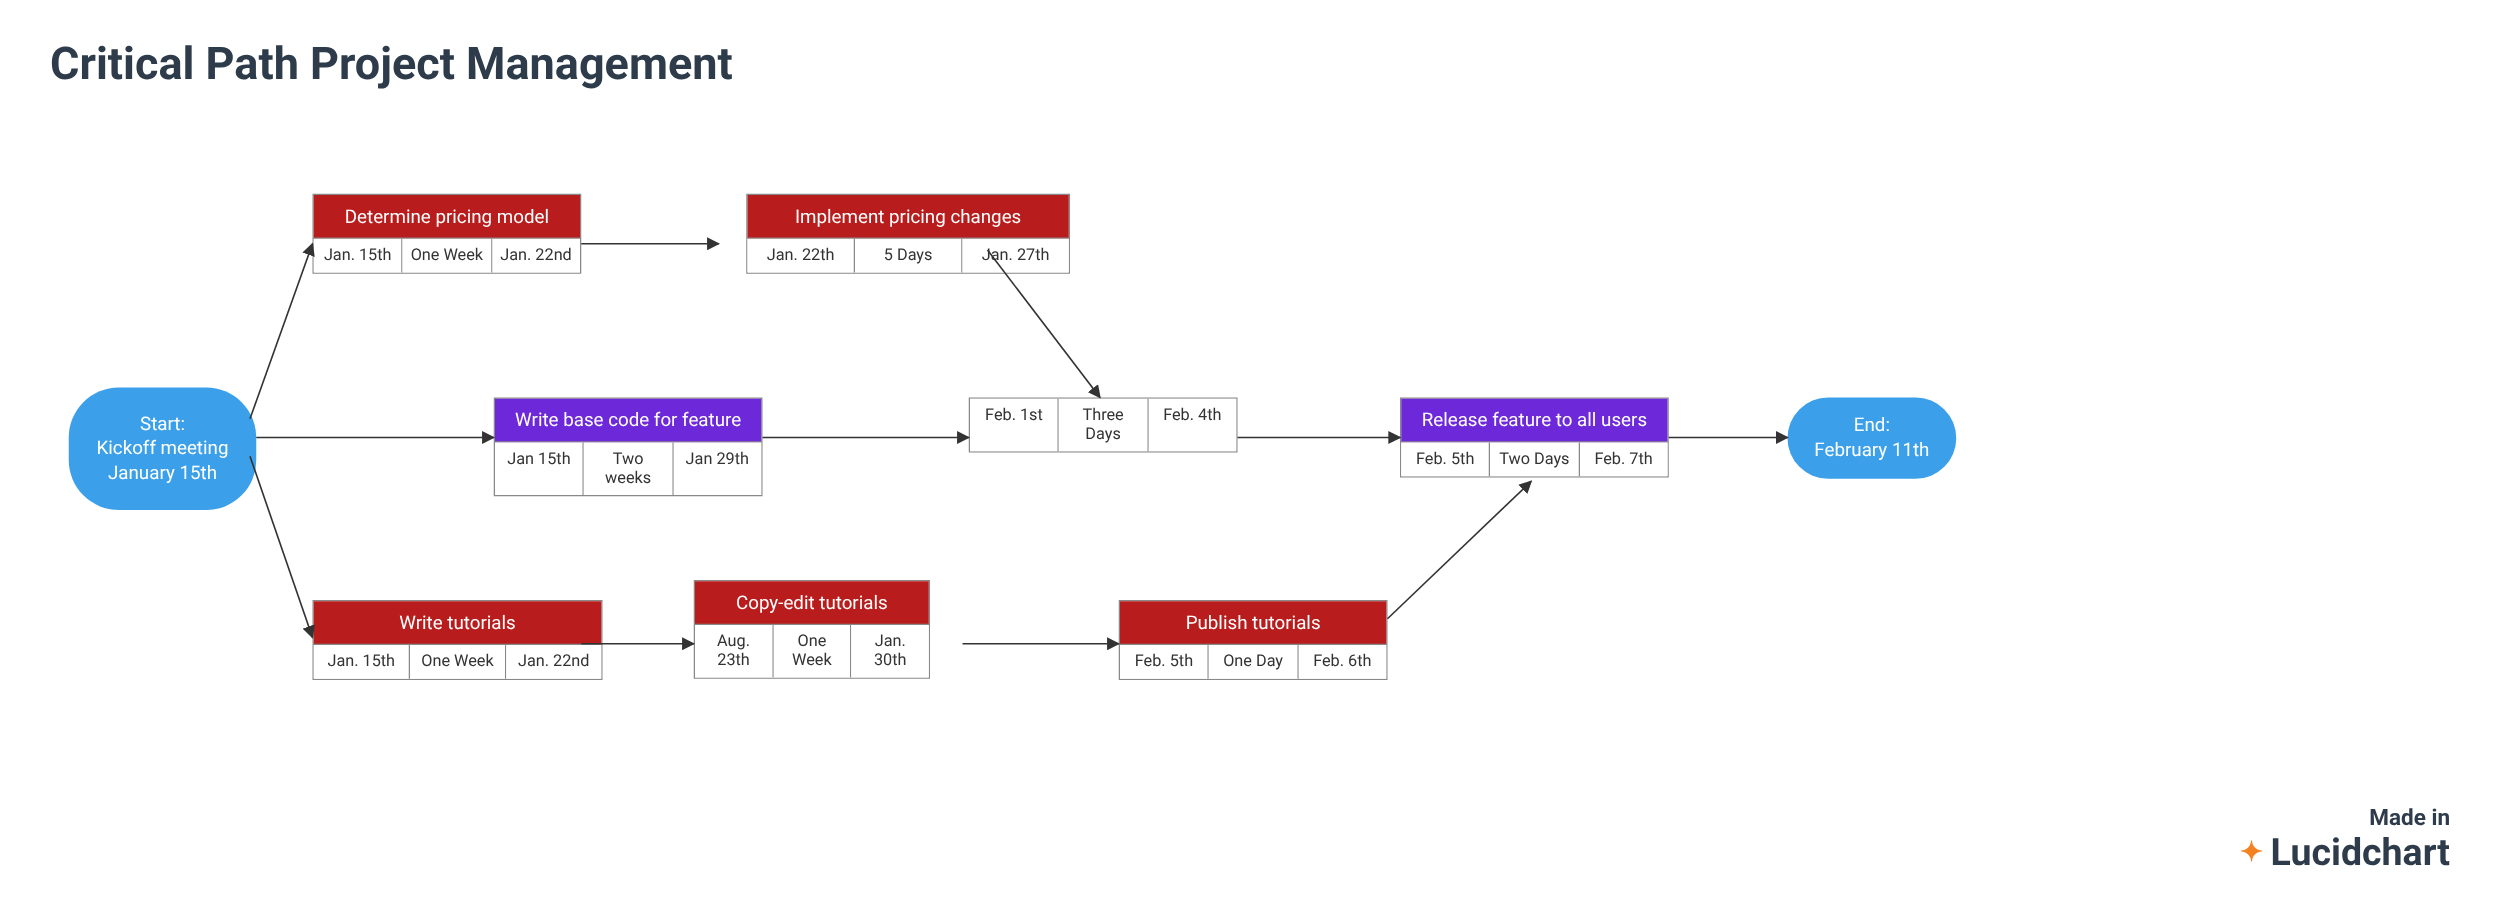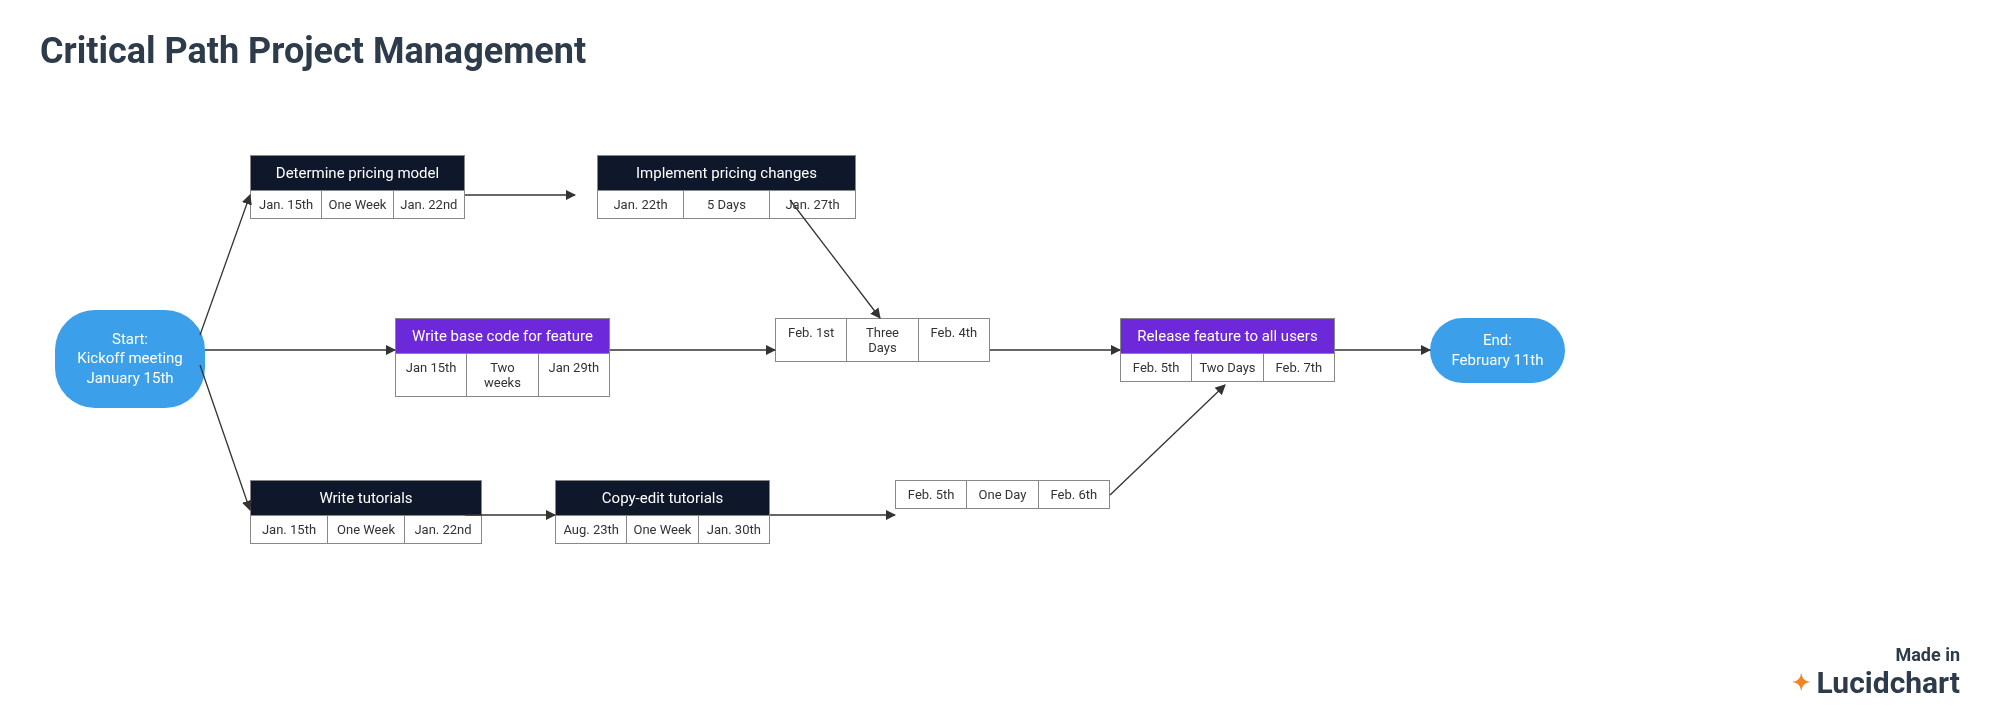--- a/index.html
+++ b/index.html
@@ -1,21 +1,21 @@
 <!DOCTYPE html>
 <html><head>
 <meta charset="utf-8">
 <style>
   html,body{margin:0;padding:0;font-family:-apple-system,BlinkMacSystemFont,"Segoe UI",Roboto,Helvetica,Arial,sans-serif;background:#fff;color:#333;}
   .canvas{position:relative;width:2000px;height:718px;}
   .title{position:absolute;left:40px;top:30px;font-size:36px;font-weight:700;color:#2d3b4a;}
   .terminal{position:absolute;background:#3ba0e9;color:#fff;border-radius:40px;display:flex;align-items:center;justify-content:center;text-align:center;font-size:15px;line-height:1.3;padding:6px 10px;box-sizing:border-box;}
   .task{position:absolute;box-sizing:border-box;border:1px solid #888;}
   .task .header{text-align:center;color:#fff;font-size:15px;padding:8px 6px;border-bottom:1px solid #888;}
-  .task.blue .header{background:#0f172a;}
+  .task.blue .header{background:#b91c1c;}
   .task.pink .header{background:#6d28d9;}
   .task .row{display:flex;}
   .task .cell{flex:1;background:#fff;color:#333;font-size:13px;text-align:center;padding:6px 4px;border-right:1px solid #888;}
   .task .cell:last-child{border-right:none;}
   svg.arrows{position:absolute;left:0;top:0;width:2000px;height:718px;pointer-events:none;}
   .attribution{position:absolute;right:40px;bottom:18px;text-align:right;color:#2d3b4a;}
   .attribution .made{font-size:18px;font-weight:700;}
   .attribution .brand{font-size:30px;font-weight:700;display:flex;align-items:center;justify-content:flex-end;gap:6px;}
   .attribution .logo{color:#f58220;font-size:22px;line-height:1;}
 </style>
@@ -86,30 +86,31 @@
 
   <div class="task blue" style="left:250px;top:480px;width:232px;">
     <div class="header">Write tutorials</div>
     <div class="row">
       <div class="cell">Jan. 15th</div>
       <div class="cell">One Week</div>
       <div class="cell">Jan. 22nd</div>
     </div>
   </div>
 
-  <div class="task blue" style="left:555px;top:480px;width:215px;">
+  <div class="task blue" style="left:555px;top:464px;width:189px;">
     <div class="header">Copy-edit tutorials</div>
     <div class="row">
       <div class="cell">Aug. 23th</div>
       <div class="cell">One Week</div>
       <div class="cell">Jan. 30th</div>
     </div>
   </div>
 
   <div class="task blue" style="left:895px;top:480px;width:215px;">
+    <div class="header">Publish tutorials</div>
     <div class="row">
       <div class="cell">Feb. 5th</div>
       <div class="cell">One Day</div>
       <div class="cell">Feb. 6th</div>
     </div>
   </div>
 
   <svg class="arrows">
     <defs>
       <marker id="ah" viewBox="0 0 10 10" refX="9" refY="5" markerWidth="8" markerHeight="8" orient="auto-start-reverse">

